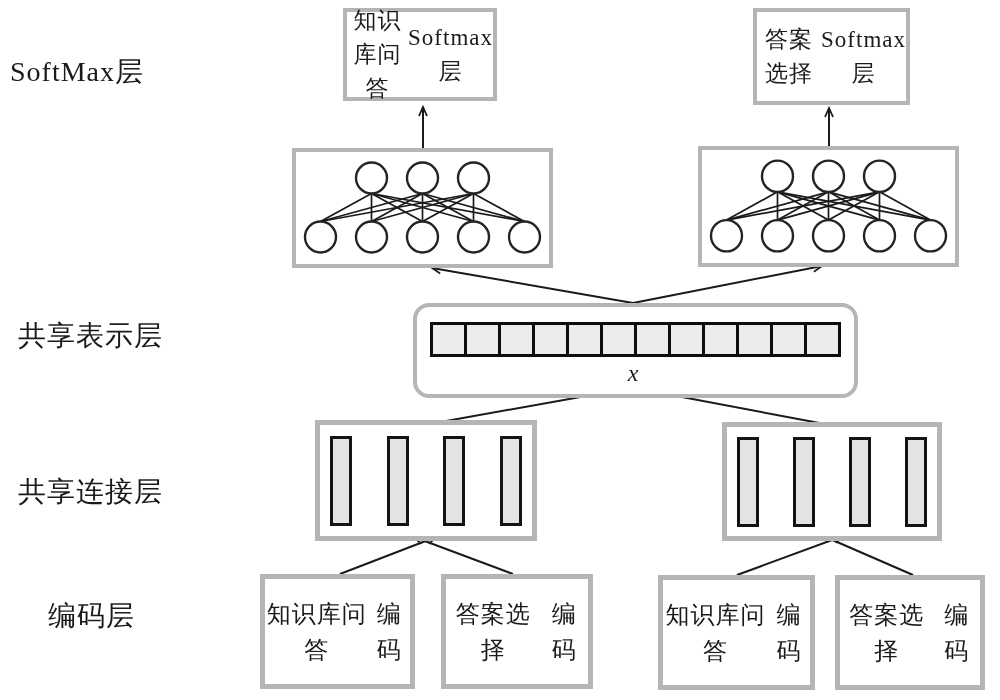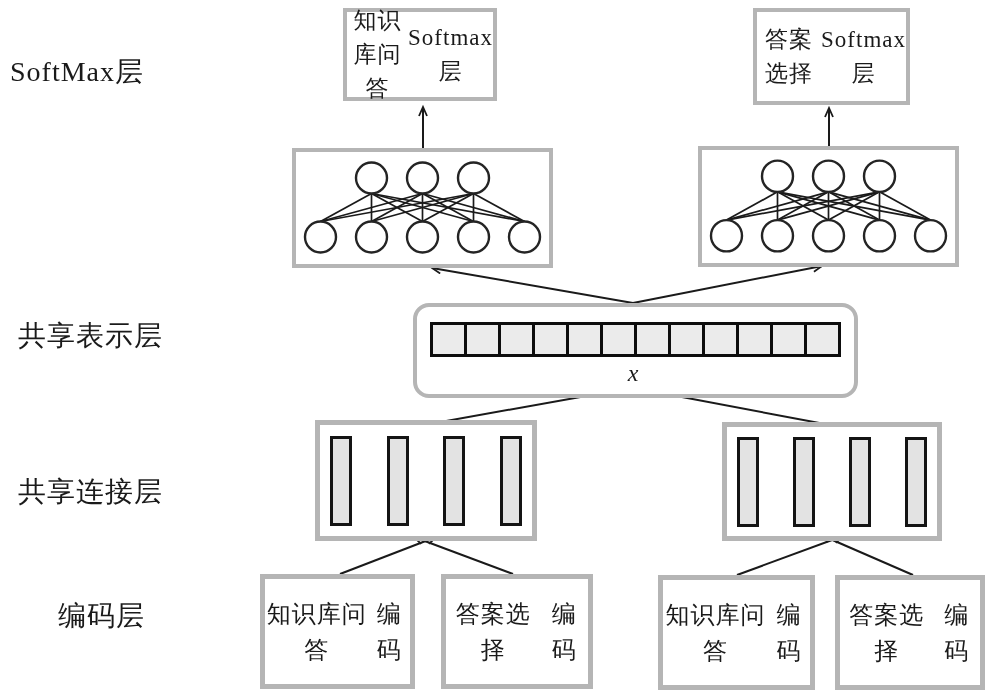--- a/index.html
+++ b/index.html
@@ -88,21 +88,21 @@
       <line x1="871" y1="476" x2="903" y2="476" marker-end="url(#ahs)"></line>
       <line x1="791" y1="493" x2="759" y2="493" marker-end="url(#ahs)"></line>
       <line x1="847" y1="493" x2="815" y2="493" marker-end="url(#ahs)"></line>
       <line x1="903" y1="493" x2="871" y2="493" marker-end="url(#ahs)"></line>
     </g>
   </svg>
 
   <div class="layer-label" style="left:10px;top:53px;">SoftMax层</div>
   <div class="layer-label" style="left:18px;top:317px;">共享表示层</div>
   <div class="layer-label" style="left:18px;top:473px;">共享连接层</div>
-  <div class="layer-label" style="left:58px;top:597px;">编码层</div>
+  <div class="layer-label" style="left:48px;top:597px;">编码层</div>
 
   <div class="gbox txtbox" style="left:343px;top:8px;width:154px;height:93px;">
     <span>知识库问答</span>
     <span>Softmax层</span>
   </div>
   <div class="gbox txtbox" style="left:753px;top:8px;width:157px;height:97px;">
     <span>答案选择</span>
     <span>Softmax层</span>
   </div>
 

